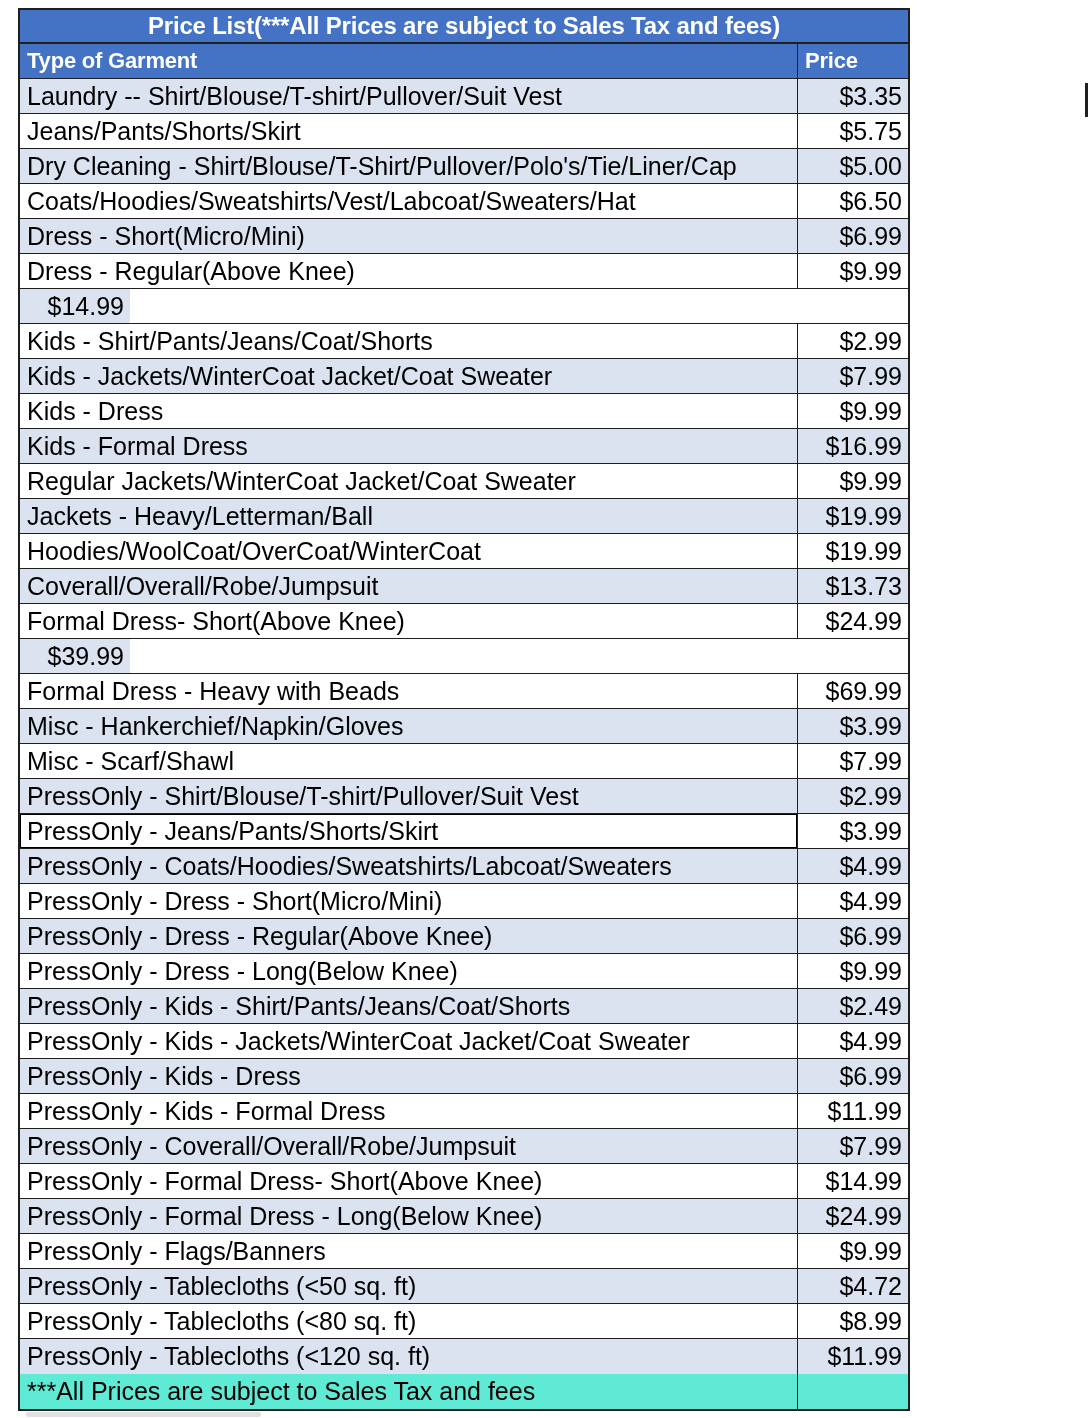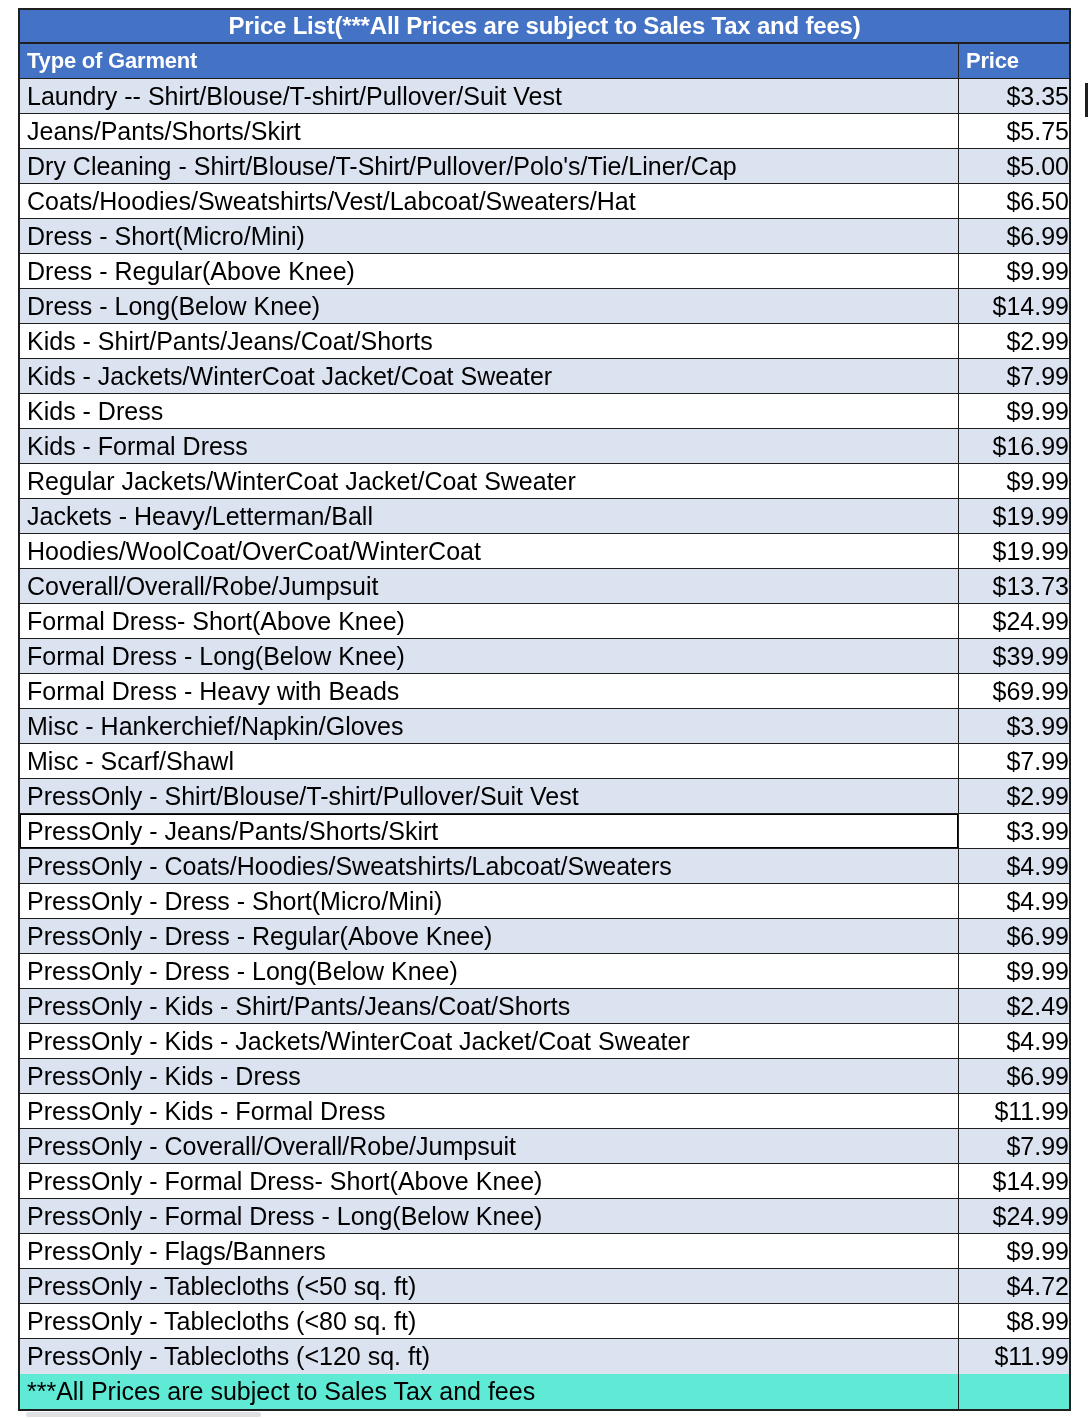--- a/index.html
+++ b/index.html
@@ -13,21 +13,21 @@
     position: relative;
     width: 1088px;
     height: 1418px;
     background: #ffffff;
     overflow: hidden;
   }
   .sheet {
     position: absolute;
     left: 18px;
     top: 8px;
-    width: 1053px;
+    width: 892px;
     border: 2px solid var(--border, #1f1f1f);
     box-sizing: border-box;
     background: #fff;
   }
   .title-row {
     height: 34px;
     background: var(--header-blue, #4472c4);
     color: var(--header-text, #ffffff);
     font-weight: bold;
     font-size: 24px;
@@ -57,20 +57,21 @@
   }
   .cell.garment {
     flex: 1 1 auto;
     padding-left: 7px;
     border-right: 1.5px solid var(--border, #2a2a2a);
   }
   .cell.price {
     flex: 0 0 110px;
     width: 110px;
     justify-content: flex-end;
+    padding-right: 6px;
   }
   .header-row {
     background: var(--header-blue, #4472c4);
   }
   .header-row .cell {
     color: var(--header-text, #ffffff);
     font-weight: bold;
     font-size: 22px;
     letter-spacing: -0.2px;
   }
@@ -145,21 +146,20 @@
     <div class="cell garment">Dress - Short(Micro/Mini)</div>
     <div class="cell price">$6.99</div>
   </div>
 
   <div class="grid-row row plain">
     <div class="cell garment">Dress - Regular(Above Knee)</div>
     <div class="cell price">$9.99</div>
   </div>
 
   <div class="grid-row row alt">
-    <div class="cell garment">Dress - Long(Below Knee)</div>
     <div class="cell price">$14.99</div>
   </div>
 
   <div class="grid-row row plain">
     <div class="cell garment">Kids - Shirt/Pants/Jeans/Coat/Shorts</div>
     <div class="cell price">$2.99</div>
   </div>
 
   <div class="grid-row row alt">
     <div class="cell garment">Kids - Jackets/WinterCoat Jacket/Coat Sweater</div>
@@ -195,21 +195,20 @@
     <div class="cell garment">Coverall/Overall/Robe/Jumpsuit</div>
     <div class="cell price">$13.73</div>
   </div>
 
   <div class="grid-row row plain">
     <div class="cell garment">Formal Dress- Short(Above Knee)</div>
     <div class="cell price">$24.99</div>
   </div>
 
   <div class="grid-row row alt">
-    <div class="cell garment">Formal Dress - Long(Below Knee)</div>
     <div class="cell price">$39.99</div>
   </div>
 
   <div class="grid-row row plain">
     <div class="cell garment">Formal Dress - Heavy with Beads</div>
     <div class="cell price">$69.99</div>
   </div>
 
   <div class="grid-row row alt">
     <div class="cell garment">Misc - Hankerchief/Napkin/Gloves</div>

